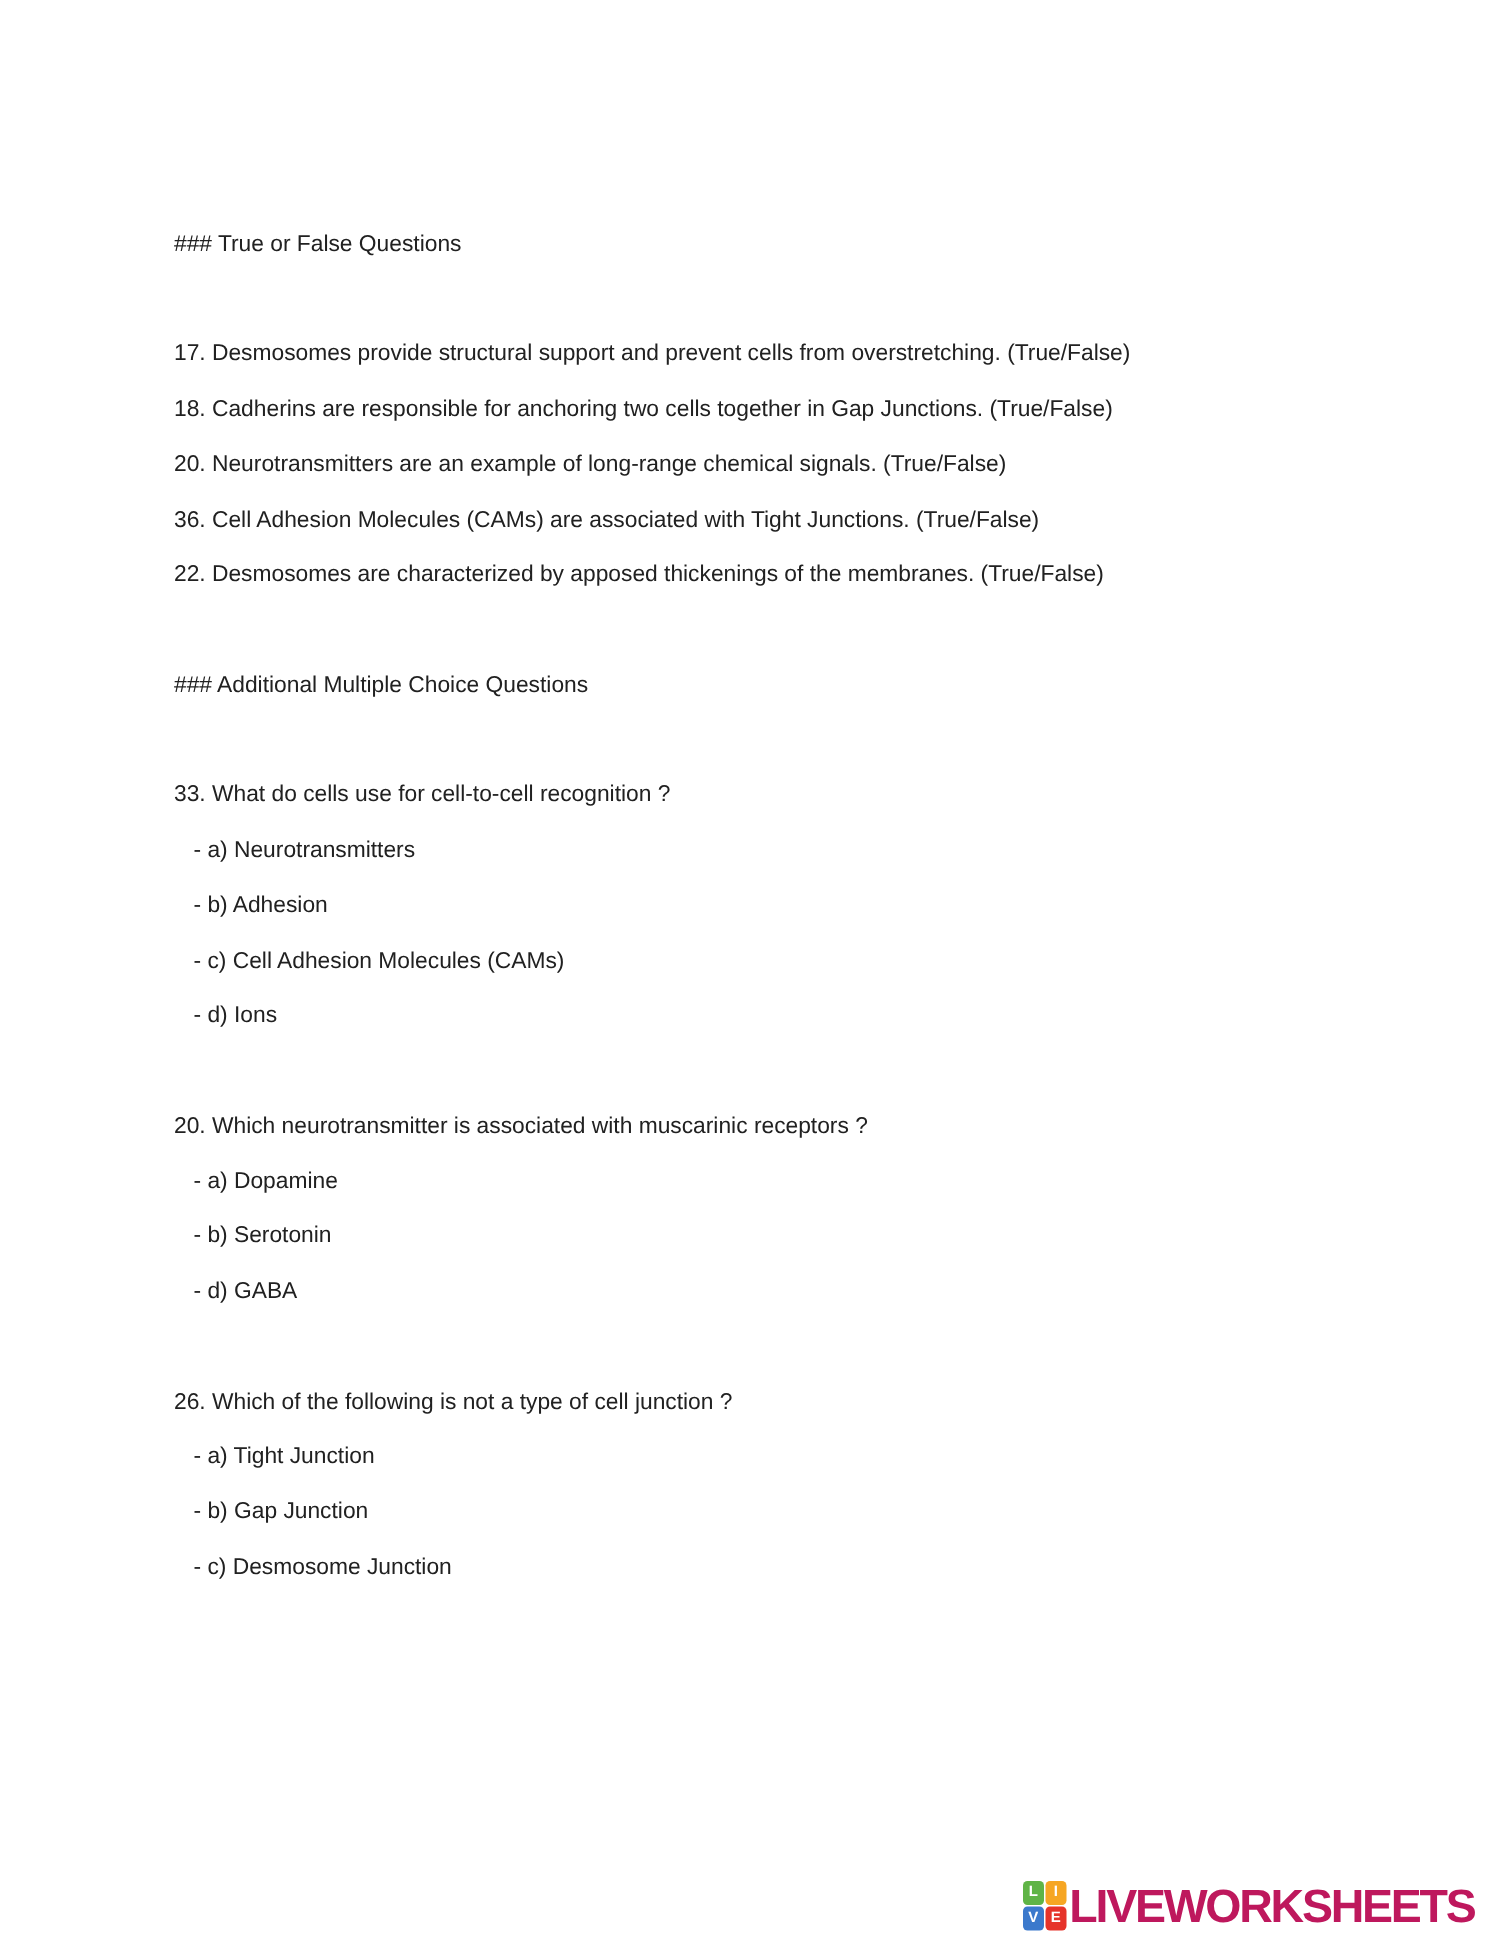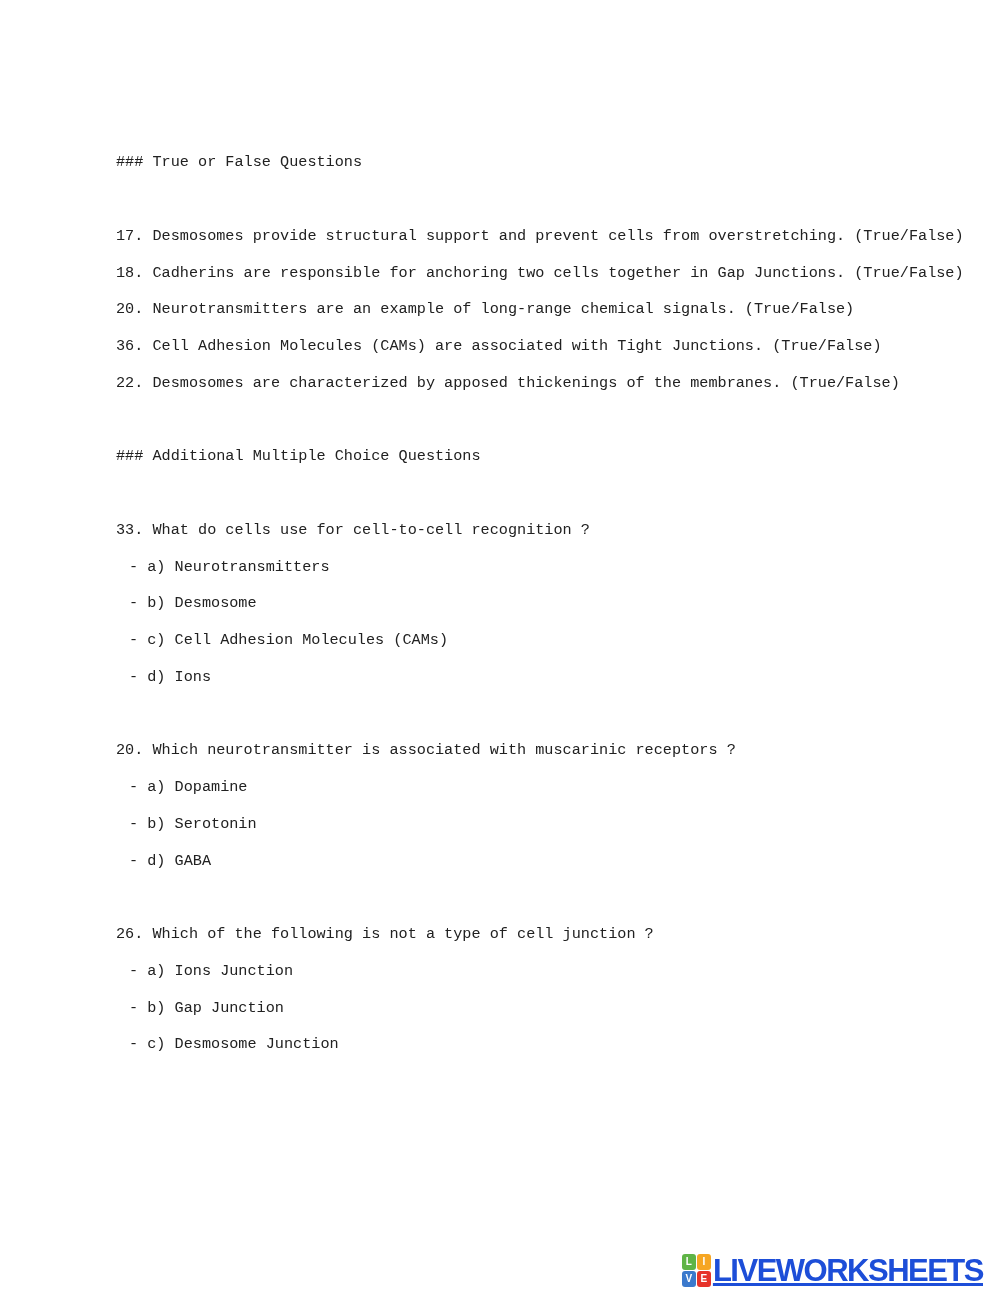--- a/index.html
+++ b/index.html
@@ -25,21 +25,20 @@
     top: 144px;
     left: 116px;
     right: 16px;
     font-size: 15.2px;
   }
   .line {
     height: 36.75px;
     display: flex;
     align-items: center;
     white-space: pre;
-    font-family: Liberation Mono, monospace;
   }
   .option {
     padding-left: 13px;
   }
   .gap {
     height: 36.75px;
   }
   
   .logo {
     position: absolute;
@@ -88,42 +87,42 @@
     <div class="line">36. Cell Adhesion Molecules (CAMs) are associated with Tight Junctions. (True/False)</div>
     <div class="line">22. Desmosomes are characterized by apposed thickenings of the membranes. (True/False)</div>
 
     <div class="gap"></div>
 
     <div class="line">### Additional Multiple Choice Questions</div>
     <div class="gap"></div>
 
     <div class="line">33. What do cells use for cell-to-cell recognition ?</div>
     <div class="line option">- a) Neurotransmitters</div>
-    <div class="line option">- b) Desmosome</div>
+    <div class="line option">- b) Adhesion</div>
     <div class="line option">- c) Cell Adhesion Molecules (CAMs)</div>
     <div class="line option">- d) Ions</div>
 
     <div class="gap"></div>
 
     <div class="line">20. Which neurotransmitter is associated with muscarinic receptors ?</div>
     <div class="line option">- a) Dopamine</div>
     <div class="line option">- b) Serotonin</div>
     <div class="line option">- d) GABA</div>
 
     <div class="gap"></div>
 
     <div class="line">26. Which of the following is not a type of cell junction ?</div>
-    <div class="line option">- a) Ions Junction</div>
+    <div class="line option">- a) Tight Junction</div>
     <div class="line option">- b) Gap Junction</div>
     <div class="line option">- c) Desmosome Junction</div>
 
   </main>
 
   <div class="logo">
     <span class="tile-grid">
       <span class="tile" style="background: rgb(95, 180, 70);">L</span>
       <span class="tile" style="background: rgb(246, 166, 35);">I</span>
       <span class="tile" style="background: rgb(59, 121, 204);">V</span>
       <span class="tile" style="background: rgb(230, 51, 42);">E</span>
     </span>
-    <span class="logo-text" style="color: #1d4ed8; text-decoration: underline;">LIVEWORKSHEETS</span>
+    <span class="logo-text" style="color: #be185d;">LIVEWORKSHEETS</span>
   </div>
 </div>
 
 </body></html>

